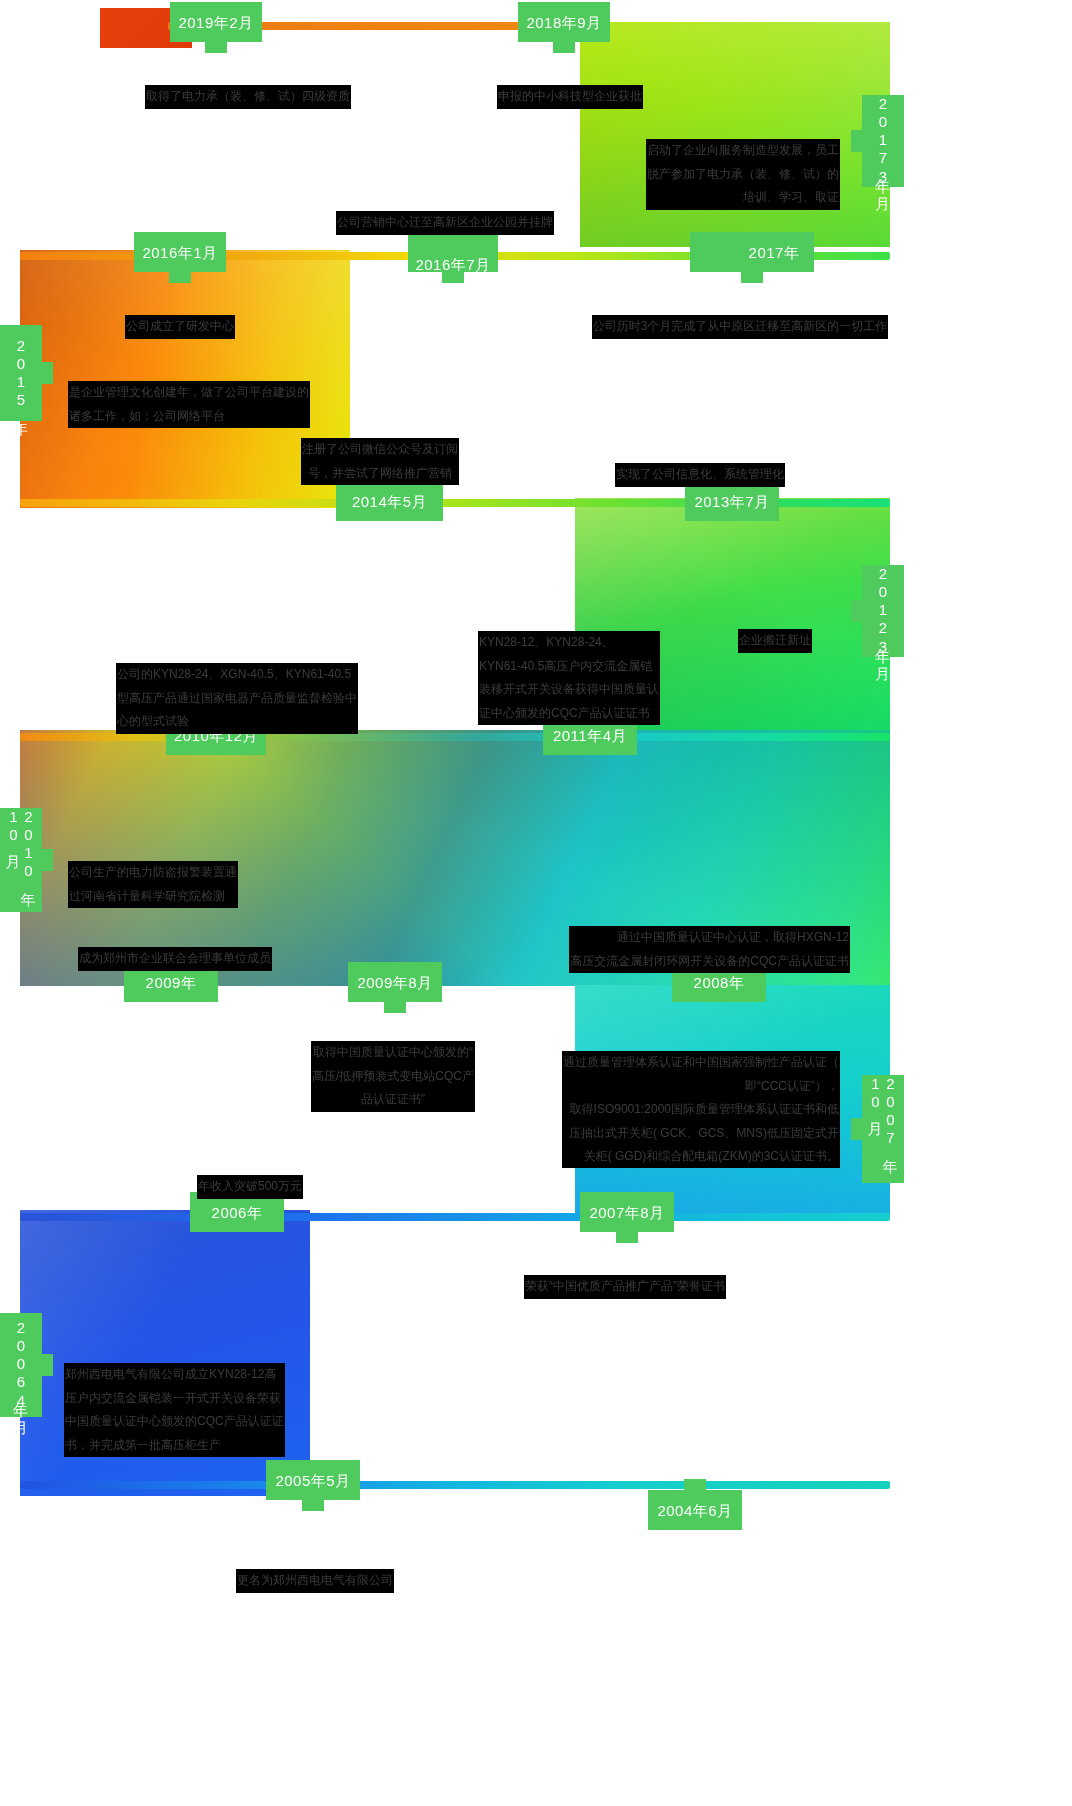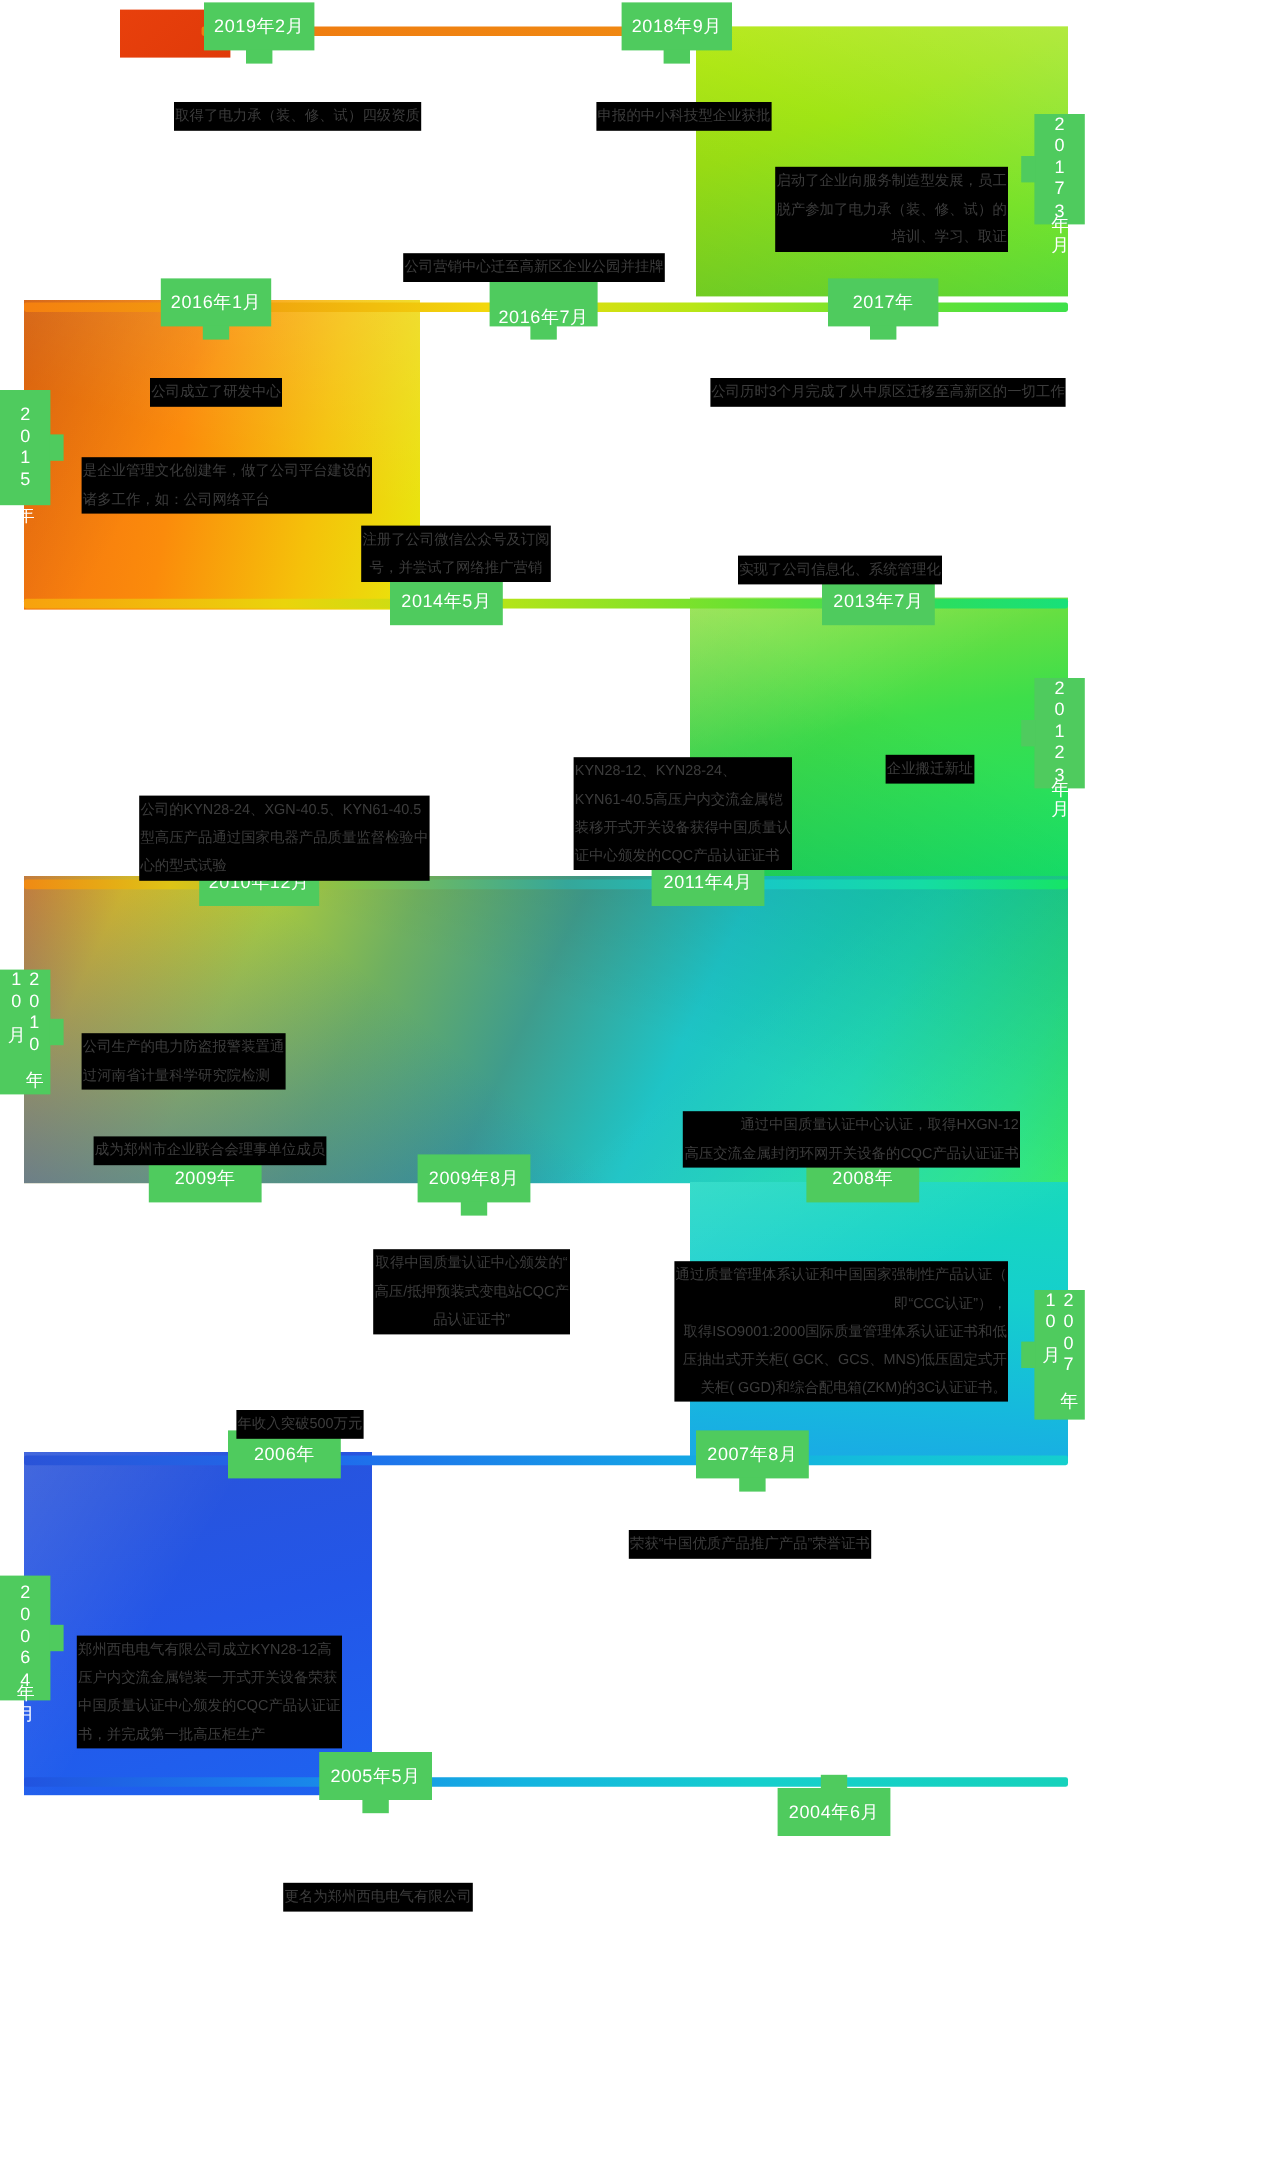--- a/index.html
+++ b/index.html
@@ -224,40 +224,40 @@
     <span>2016年7月</span>
   </div>
 
   <div class="chip notch-bottom" style="left:134px;top:232px;width:92px;height:40px;">
     <span>2016年1月</span>
   </div>
   <div class="desc center" style="left:60px;top:292px;width:240px;">
     <span class="ln">公司成立了研发中心</span>
   </div>
 
-  <div class="chip notch-bottom" style="left:690px;top:232px;width:92px;height:40px;">
+  <div class="chip notch-bottom" style="left:690px;top:232px;width:80px;height:40px;padding-left:44px;">
     <span>2017年</span>
   </div>
   <div class="desc center" style="left:540px;top:292px;width:400px;">
     <span class="ln">公司历时3个月完成了从中原区迁移至高新区的一切工作</span>
   </div>
 
   <div class="chip-v notch-right" style="left:0px;top:325px;width:42px;height:96px;">
     <span>2015年</span>
   </div>
   <div class="desc left" style="left:68px;top:358px;width:290px;">
     <span class="ln">是企业管理文化创建年，做了公司平台建设的
 诸多工作，如：公司网络平台</span>
   </div>
 
   <div class="desc center" style="left:270px;top:415px;width:220px;">
     <span class="ln">注册了公司微信公众号及订阅
 号，并尝试了网络推广营销</span>
   </div>
-  <div class="chip notch-none" style="left:325px;top:481px;width:94px;height:40px;">
+  <div class="chip notch-none" style="left:336px;top:481px;width:107px;height:40px;">
     <span>2014年5月</span>
   </div>
 
   <div class="desc center" style="left:560px;top:440px;width:280px;">
     <span class="ln">实现了公司信息化、系统管理化</span>
   </div>
   <div class="chip notch-none" style="left:648px;top:481px;width:94px;height:40px;margin-left:37px;">
     <span>2013年7月</span>
   </div>
 

